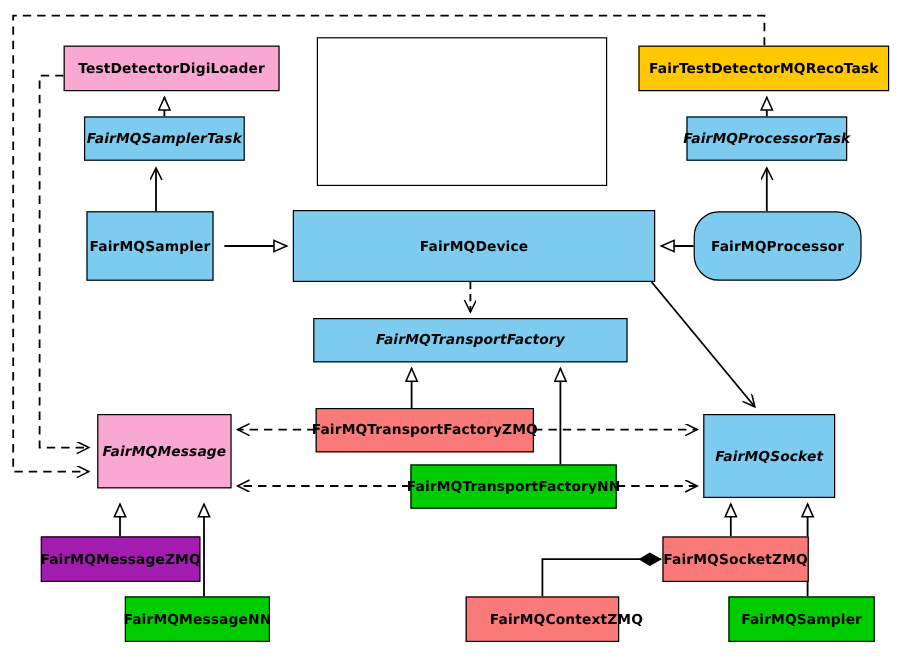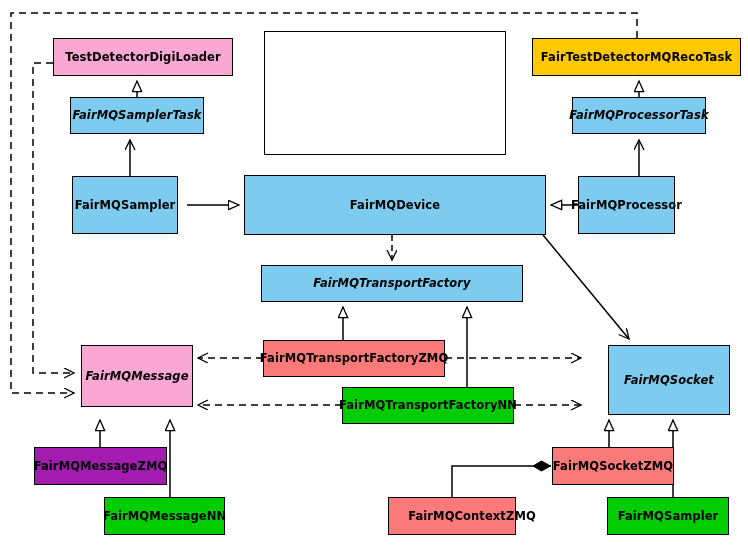--- a/index.html
+++ b/index.html
@@ -127,42 +127,42 @@
       </div>
       <div class="node abstract" style="left: 70px; top: 97px; width: 134px; height: 37px; background: rgb(125, 204, 240);">
         <span>FairMQSamplerTask</span>
       </div>
       <div class="node" style="left: 72px; top: 176px; width: 106px; height: 58px; background: rgb(125, 204, 240);">
         <span>FairMQSampler</span>
       </div>
       <div class="node" style="left: 244px; top: 175px; width: 302px; height: 60px; background: rgb(125, 204, 240);">
         <span>FairMQDevice</span>
       </div>
-      <div class="node" style="left: 578px; top: 176px; width: 97px; height: 58px; background: rgb(125, 204, 240);">
+      <div class="node" style="left: 578px; top: 176px; width: 140px; height: 58px; background: rgb(125, 204, 240); border-radius: 21px;">
         <span>FairMQProcessor</span>
       </div>
       <div class="node abstract" style="left: 572px; top: 97px; width: 134px; height: 37px; background: rgb(125, 204, 240);">
         <span>FairMQProcessorTask</span>
       </div>
       <div class="node" style="left: 532px; top: 38px; width: 209px; height: 38px; background: rgb(255, 200, 0);">
         <span>FairTestDetectorMQRecoTask</span>
       </div>
       <div class="node abstract" style="left: 261px; top: 265px; width: 262px; height: 37px; background: rgb(125, 204, 240);">
         <span>FairMQTransportFactory</span>
       </div>
       <div class="node" style="left: 263px; top: 340px; width: 182px; height: 37px; background: rgb(250, 122, 122);">
         <span>FairMQTransportFactoryZMQ</span>
       </div>
       <div class="node" style="left: 342px; top: 387px; width: 172px; height: 37px; background: rgb(0, 204, 0);">
         <span>FairMQTransportFactoryNN</span>
       </div>
       <div class="node abstract" style="left: 81px; top: 345px; width: 112px; height: 62px; background: #f9a8d4;">
         <span>FairMQMessage</span>
       </div>
-      <div class="node abstract" style="left: 608px; top: 345px; width: 122px; height: 70px; background: rgb(125, 204, 240);">
+      <div class="node abstract" style="left: 586px; top: 345px; width: 110px; height: 70px; background: rgb(125, 204, 240);">
         <span>FairMQSocket</span>
       </div>
       <div class="node" style="left: 34px; top: 447px; width: 133px; height: 38px; background: #a21caf;">
         <span>FairMQMessageZMQ</span>
       </div>
       <div class="node" style="left: 104px; top: 497px; width: 121px; height: 38px; background: rgb(0, 204, 0);">
         <span>FairMQMessageNN</span>
       </div>
       <div class="node" style="left: 552px; top: 447px; width: 122px; height: 38px; background: rgb(250, 122, 122);">
         <span>FairMQSocketZMQ</span>

